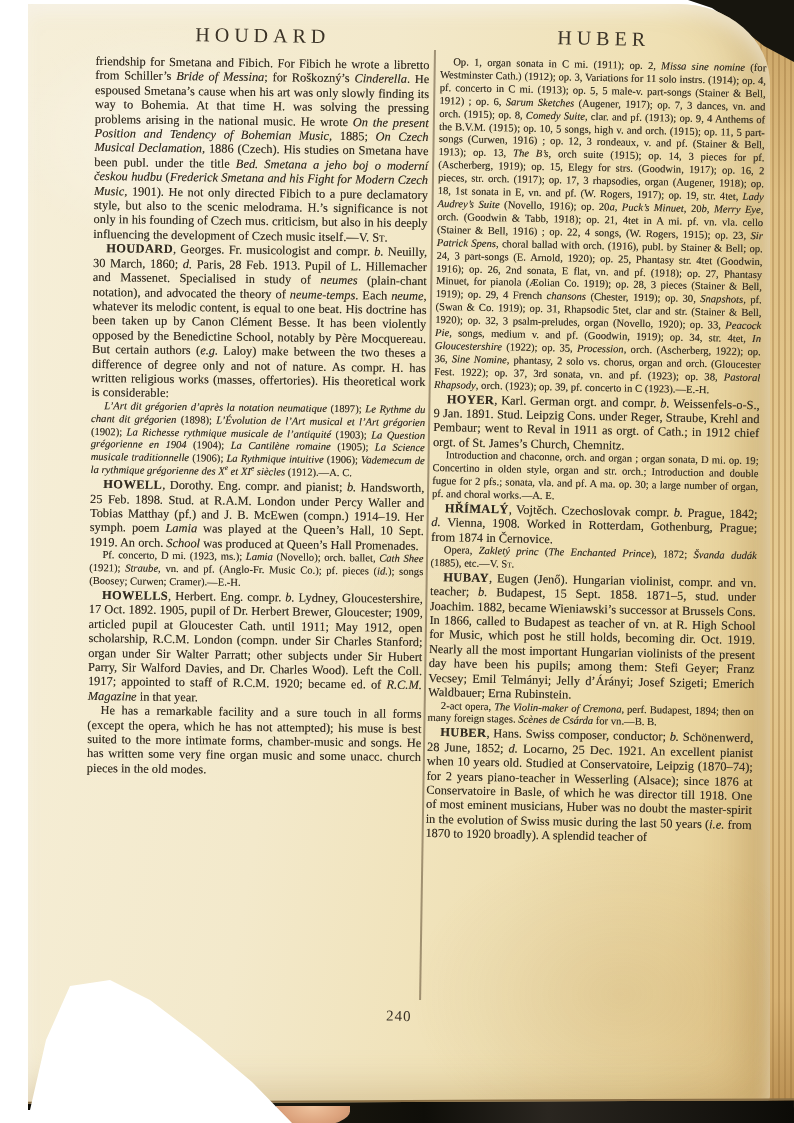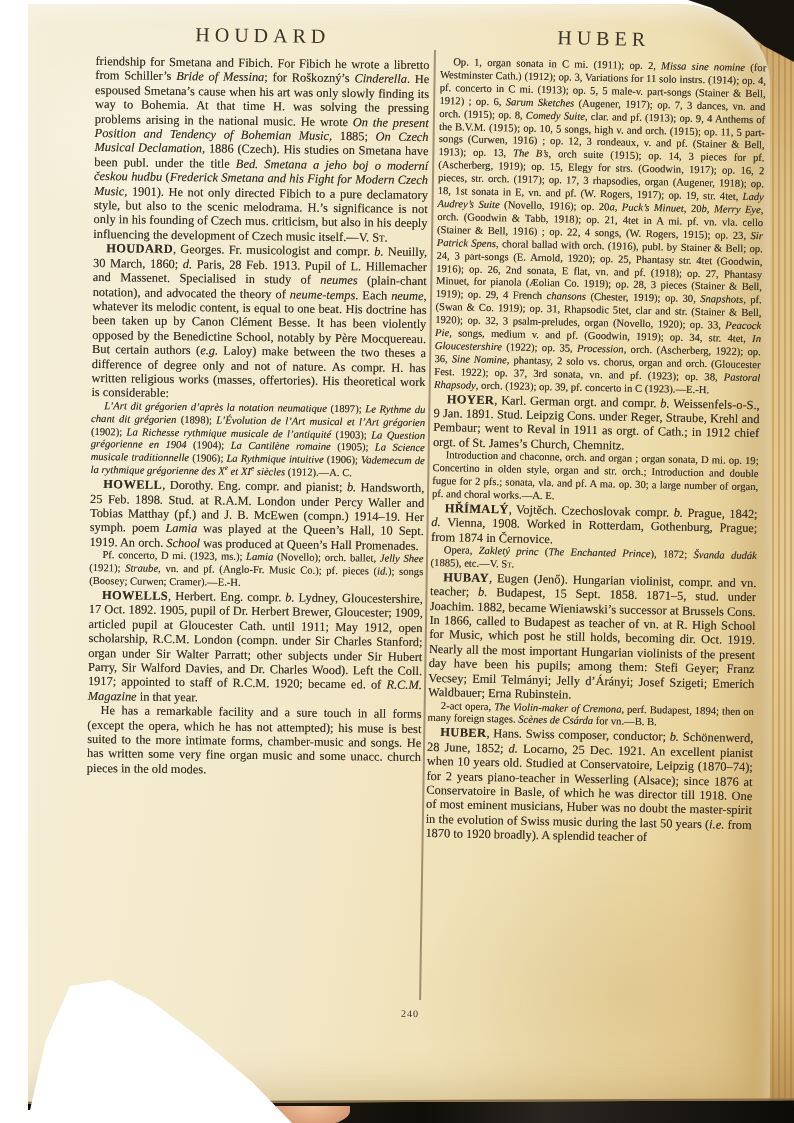--- a/index.html
+++ b/index.html
@@ -46,22 +46,22 @@
 
   
   .content{position:absolute;inset:0;color:#322b20;}
   .col-wrap{position:absolute;}
   .col-left{left:96px;top:22px;width:334px;transform:rotate(0.7deg);transform-origin:0 0;}
   .col-right{left:441px;top:24px;width:326px;transform:rotate(1.1deg);transform-origin:0 0;}
   .running-head{text-align:center;font-size:20px;letter-spacing:5px;color:#3a3226;
     margin:0 0 9px 0;font-weight:normal;}
   .divider{position:absolute;left:434px;top:50px;width:1.5px;height:950px;
     background:rgba(80,62,38,.5);transform:rotate(0.9deg);transform-origin:0 0;}
-  .folio{position:absolute;left:386px;top:1008px;width:48px;text-align:center;
-    font-size:10px;letter-spacing:1px;color:#3a3226;transform:rotate(1deg);}
+  .folio{position:absolute;left:386px;top:1008px;width:48px;text-align:left;
+    font-size:15px;letter-spacing:1px;color:#3a3226;transform:rotate(1deg);}
 
   p{margin:0;text-align:justify;}
   p.indent{text-indent:13px;}
   .body{font-size:12.4px;line-height:14.4px;}
   .works{font-size:10.6px;line-height:12.9px;}
   b{letter-spacing:.4px;}
   .sc{font-variant:small-caps;}
   sup{font-size:70%;line-height:0;}
   .content p{text-shadow:0 0 .4px rgba(50,43,32,.55);}
 </style>
@@ -79,21 +79,21 @@
 
   <div class="content">
     <div class="divider"></div>
 
     <div class="col-wrap col-left">
       <div class="running-head">HOUDARD</div>
       <p class="body">friendship for Smetana and Fibich.  For Fibich he wrote a libretto from Schiller’s <i>Bride of Messina</i>; for Roškozný’s <i>Cinderella</i>.  He espoused Smetana’s cause when his art was only slowly finding its way to Bohemia.  At that time H. was solving the pressing problems arising in the national music.  He wrote <i>On the present Position and Tendency of Bohemian Music</i>, 1885; <i>On Czech Musical Declamation</i>, 1886 (Czech).  His studies on Smetana have been publ. under the title <i>Bed. Smetana a jeho boj o moderní českou hudbu</i> (<i>Frederick Smetana and his Fight for Modern Czech Music</i>, 1901).  He not only directed Fibich to a pure declamatory style, but also to the scenic melodrama.  H.’s significance is not only in his founding of Czech mus. criticism, but also in his deeply influencing the development of Czech music itself.—V. <span class="sc">St.</span></p>
       <p class="body indent"><b>HOUDARD</b>, Georges.  Fr. musicologist and compr.  <i>b.</i> Neuilly, 30 March, 1860; <i>d.</i> Paris, 28 Feb. 1913.  Pupil of L. Hillemacher and Massenet. Specialised in study of <i>neumes</i> (plain-chant notation), and advocated the theory of <i>neume-temps</i>.  Each <i>neume</i>, whatever its melodic content, is equal to one beat.  His doctrine has been taken up by Canon Clément Besse.  It has been violently opposed by the Benedictine School, notably by Père Mocquereau.  But certain authors (<i>e.g.</i> Laloy) make between the two theses a difference of degree only and not of nature.  As compr. H. has written religious works (masses, offertories).  His theoretical work is considerable:</p>
       <p class="works indent"><i>L’Art dit grégorien d’après la notation neumatique</i> (1897); <i>Le Rythme du chant dit grégorien</i> (1898); <i>L’Évolution de l’Art musical et l’Art grégorien</i> (1902); <i>La Richesse rythmique musicale de l’antiquité</i> (1903); <i>La Question grégorienne en 1904</i> (1904); <i>La Cantilène romaine</i> (1905); <i>La Science musicale traditionnelle</i> (1906); <i>La Rythmique intuitive</i> (1906); <i>Vademecum de la rythmique grégorienne des X<sup>e</sup> et XI<sup>e</sup> siècles</i> (1912).—A. C.</p>
       <p class="body indent"><b>HOWELL</b>, Dorothy.  Eng. compr. and pianist; <i>b.</i> Handsworth, 25 Feb. 1898.  Stud. at R.A.M. London under Percy Waller and Tobias Matthay (pf.) and J. B. McEwen (compn.) 1914–19.  Her symph. poem <i>Lamia</i> was played at the Queen’s Hall, 10 Sept. 1919.  An orch. <i>School</i> was produced at Queen’s Hall Promenades.</p>
-      <p class="works indent">Pf. concerto, D mi. (1923, ms.); <i>Lamia</i> (Novello); orch. ballet, <i>Jelly Shee</i> (1921); <i>Straube</i>, vn. and pf. (Anglo-Fr. Music Co.); pf. pieces (<i>id.</i>); songs (Boosey; Curwen; Cramer).—E.-H.</p>
+      <p class="works indent">Pf. concerto, D mi. (1923, ms.); <i>Lamia</i> (Novello); orch. ballet, <i>Cath Shee</i> (1921); <i>Straube</i>, vn. and pf. (Anglo-Fr. Music Co.); pf. pieces (<i>id.</i>); songs (Boosey; Curwen; Cramer).—E.-H.</p>
       <p class="body indent"><b>HOWELLS</b>, Herbert.  Eng. compr.  <i>b.</i> Lydney, Gloucestershire, 17 Oct. 1892.  1905, pupil of Dr. Herbert Brewer, Gloucester; 1909, articled pupil at Gloucester Cath. until 1911; May 1912, open scholarship, R.C.M. London (compn. under Sir Charles Stanford; organ under Sir Walter Parratt; other subjects under Sir Hubert Parry, Sir Walford Davies, and Dr. Charles Wood).  Left the Coll. 1917; appointed to staff of R.C.M. 1920; became ed. of <i>R.C.M. Magazine</i> in that year.</p>
       <p class="body indent">He has a remarkable facility and a sure touch in all forms (except the opera, which he has not attempted); his muse is best suited to the more intimate forms, chamber-music and songs. He has written some very fine organ music and some unacc. church pieces in the old modes.</p>
     </div>
 
     <div class="col-wrap col-right">
       <div class="running-head">HUBER</div>
       <p class="works indent">Op. 1, organ sonata in C mi. (1911); op. 2, <i>Missa sine nomine</i> (for Westminster Cath.) (1912); op. 3, Variations for 11 solo instrs. (1914); op. 4, pf. concerto in C mi. (1913); op. 5, 5 male-v. part-songs (Stainer &amp; Bell, 1912) ; op. 6, <i>Sarum Sketches</i> (Augener, 1917); op. 7, 3 dances, vn. and orch. (1915); op. 8, <i>Comedy Suite</i>, clar. and pf. (1913); op. 9, 4 Anthems of the B.V.M. (1915); op. 10, 5 songs, high v. and orch. (1915); op. 11, 5 part-songs (Curwen, 1916) ; op. 12, 3 rondeaux, v. and pf. (Stainer &amp; Bell, 1913); op. 13, <i>The B’s</i>, orch suite (1915); op. 14, 3 pieces for pf. (Ascherberg, 1919); op. 15, Elegy for strs. (Goodwin, 1917); op. 16, 2 pieces, str. orch. (1917); op. 17, 3 rhapsodies, organ (Augener, 1918); op. 18, 1st sonata in E, vn. and pf. (W. Rogers, 1917); op. 19, str. 4tet, <i>Lady Audrey’s Suite</i> (Novello, 1916); op. 20<i>a</i>, <i>Puck’s Minuet</i>, 20<i>b</i>, <i>Merry Eye</i>, orch. (Goodwin &amp; Tabb, 1918); op. 21, 4tet in A mi. pf. vn. vla. cello (Stainer &amp; Bell, 1916) ; op. 22, 4 songs, (W. Rogers, 1915); op. 23, <i>Sir Patrick Spens</i>, choral ballad with orch. (1916), publ. by Stainer &amp; Bell; op. 24, 3 part-songs (E. Arnold, 1920); op. 25, Phantasy str. 4tet (Goodwin, 1916); op. 26, 2nd sonata, E flat, vn. and pf. (1918); op. 27, Phantasy Minuet, for pianola (Æolian Co. 1919); op. 28, 3 pieces (Stainer &amp; Bell, 1919); op. 29, 4 French <i>chansons</i> (Chester, 1919); op. 30, <i>Snapshots</i>, pf. (Swan &amp; Co. 1919); op. 31, Rhapsodic 5tet, clar and str. (Stainer &amp; Bell, 1920); op. 32, 3 psalm-preludes, organ (Novello, 1920); op. 33, <i>Peacock Pie</i>, songs, medium v. and pf. (Goodwin, 1919); op. 34, str. 4tet, <i>In Gloucestershire</i> (1922); op. 35, <i>Procession</i>, orch. (Ascherberg, 1922); op. 36, <i>Sine Nomine</i>, phantasy, 2 solo vs. chorus, organ and orch. (Gloucester Fest. 1922); op. 37, 3rd sonata, vn. and pf. (1923); op. 38, <i>Pastoral Rhapsody</i>, orch. (1923); op. 39, pf. concerto in C (1923).—E.-H.</p>
       <p class="body indent"><b>HOYER</b>, Karl.  German orgt. and compr. <i>b.</i> Weissenfels-o-S., 9 Jan. 1891.  Stud. Leipzig Cons. under Reger, Straube, Krehl and Pembaur;  went to Reval in 1911 as orgt. of Cath.; in 1912 chief orgt. of St. James’s Church, Chemnitz.</p>
       <p class="works indent">Introduction and chaconne, orch. and organ ; organ sonata, D mi. op. 19;  Concertino in olden style, organ and str. orch.;  Introduction and double fugue for 2 pfs.;  sonata, vla. and pf. A ma. op. 30;  a large number of organ, pf. and choral works.—A. E.</p>
       <p class="body indent"><b>HŘÍMALÝ</b>, Vojtěch.  Czechoslovak compr. <i>b.</i> Prague, 1842;  <i>d.</i> Vienna, 1908.  Worked in Rotterdam, Gothenburg, Prague;  from 1874 in Černovice.</p>

